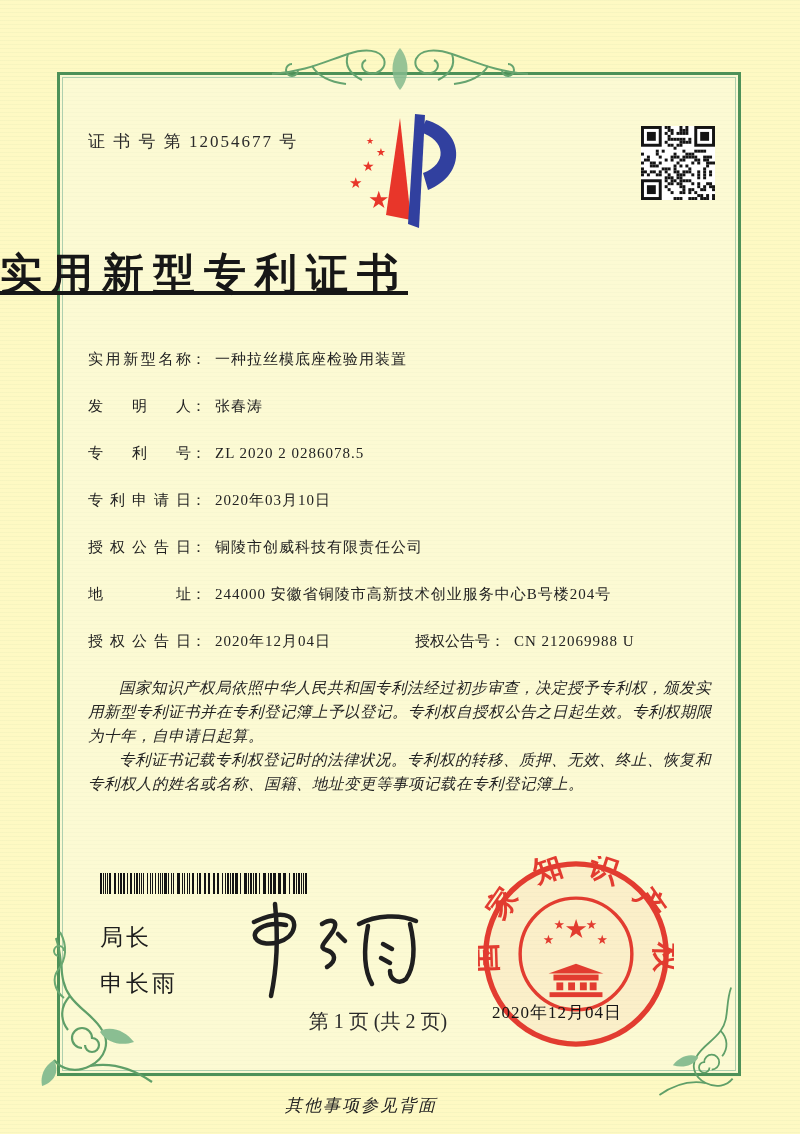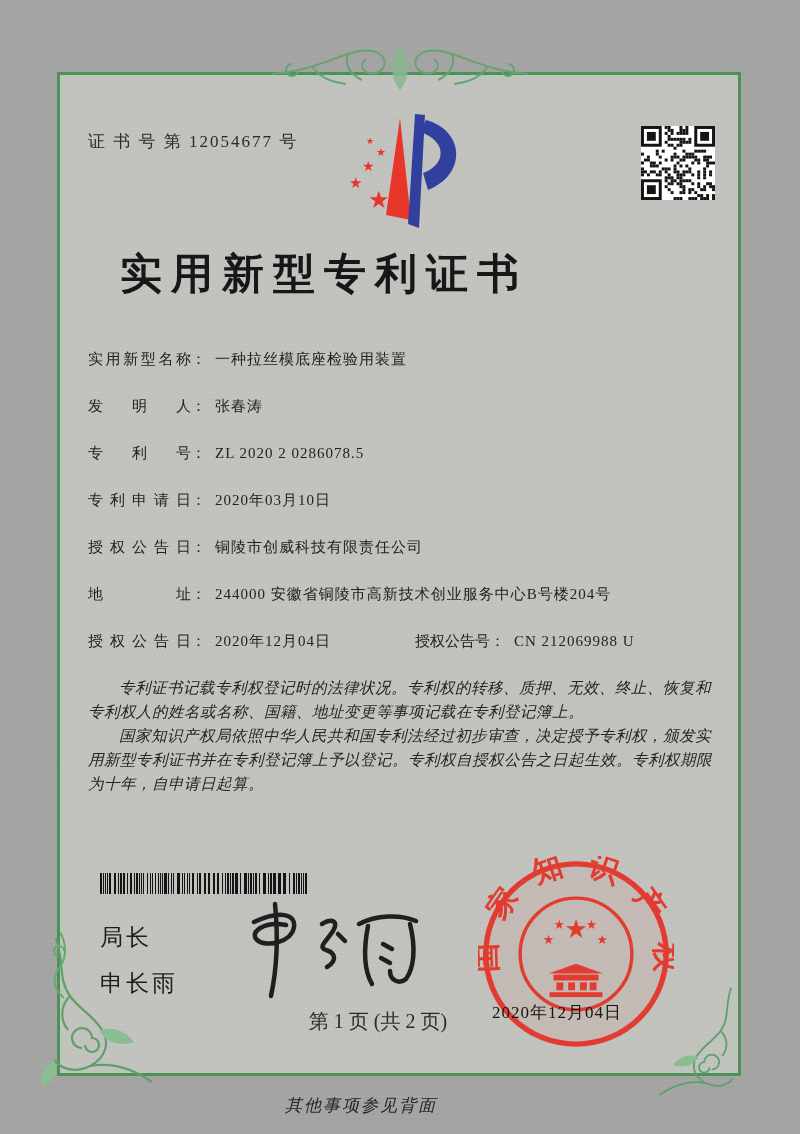--- a/index.html
+++ b/index.html
@@ -1,36 +1,36 @@
 <!DOCTYPE html>
 <html lang="zh"><head>
 <meta charset="utf-8">
 <style>
   html,body{margin:0;padding:0;background:#ffffff;}
   .page{
     position:relative;width:800px;height:1134px;margin:0 auto;
-    background:#a3a3a3;color:#1c1c1c;
+    background:#fef9c3;color:#1c1c1c;
     font-family:"Liberation Serif","DejaVu Serif",serif;
     overflow:hidden;
   }
   .page::before{ 
     content:"";position:absolute;inset:0;
     background:repeating-linear-gradient(180deg,rgba(184,206,158,.10) 0 1px,transparent 1px 4px);
     pointer-events:none;
   }
   
   .frame{position:absolute;left:57px;top:72px;width:684px;height:1004px;border:3px solid #4d9158;box-sizing:border-box;background:rgba(250,253,240,.35);}
   .frame-inner{position:absolute;inset:2px;border:1px solid #aecfae;}
   .orn{position:absolute;pointer-events:none;}
 
   .cert-no{position:absolute;left:88px;top:130px;font-size:17px;letter-spacing:2px;color:#2a2a2a;}
   .logo{position:absolute;left:336px;top:108px;}
   .qr{position:absolute;left:641px;top:126px;background:#fff;}
-  .title{position:absolute;left:0;top:246px;width:648px;text-align:center;
-    font-size:42px;font-weight:bold;letter-spacing:9px;color:#171717;}
+  .title{position:absolute;left:0;top:246px;width:648px;text-align:left;
+    font-size:42px;font-weight:bold;letter-spacing:9px;color:#171717;text-decoration:underline;}
 
   .fields{position:absolute;left:88px;top:350px;width:640px;font-size:15px;color:#222;}
   .frow{position:relative;height:26px;margin-bottom:21px;white-space:nowrap;}
   .flabel{display:inline-block;width:103px;text-align:justify;text-align-last:justify;vertical-align:top;}
   .fcolon{display:inline-block;margin-right:9px;}
   .fvalue{letter-spacing:1px;}
   .pair2{position:absolute;left:327px;top:0;}
   .pair2 .flabel{width:auto;text-align:left;text-align-last:auto;}
 
   .paras{position:absolute;left:88px;top:676px;width:628px;font-size:15.5px;line-height:24px;
@@ -329,22 +329,22 @@
     </div>
     <div class="frow">
       <span class="flabel">授权公告日</span><span class="fcolon">：</span><span class="fvalue">2020年12月04日</span>
       <span class="pair2">
         <span class="flabel">授权公告号</span><span class="fcolon">：</span><span class="fvalue">CN 212069988 U</span>
       </span>
     </div>
   </div>
 
   <div class="paras">
+    <p>国家知识产权局依照中华人民共和国专利法经过初步审查，决定授予专利权，颁发实用新型专利证书并在专利登记簿上予以登记。专利权自授权公告之日起生效。专利权期限为十年，自申请日起算。</p>
     <p>专利证书记载专利权登记时的法律状况。专利权的转移、质押、无效、终止、恢复和专利权人的姓名或名称、国籍、地址变更等事项记载在专利登记簿上。</p>
-    <p>国家知识产权局依照中华人民共和国专利法经过初步审查，决定授予专利权，颁发实用新型专利证书并在专利登记簿上予以登记。专利权自授权公告之日起生效。专利权期限为十年，自申请日起算。</p>
   </div>
 
   <svg class="barcode" id="bc-svg" width="212" height="21" viewBox="0 0 212 21">
     <g id="bc" fill="#141414">
         <rect x="0" y="0" width="2" height="21"></rect>
         <rect x="3" y="0" width="1" height="21"></rect>
         <rect x="5" y="0" width="1" height="21"></rect>
         <rect x="7" y="0" width="1" height="21"></rect>
         <rect x="9" y="0" width="2" height="21"></rect>
         <rect x="14" y="0" width="2" height="21"></rect>

